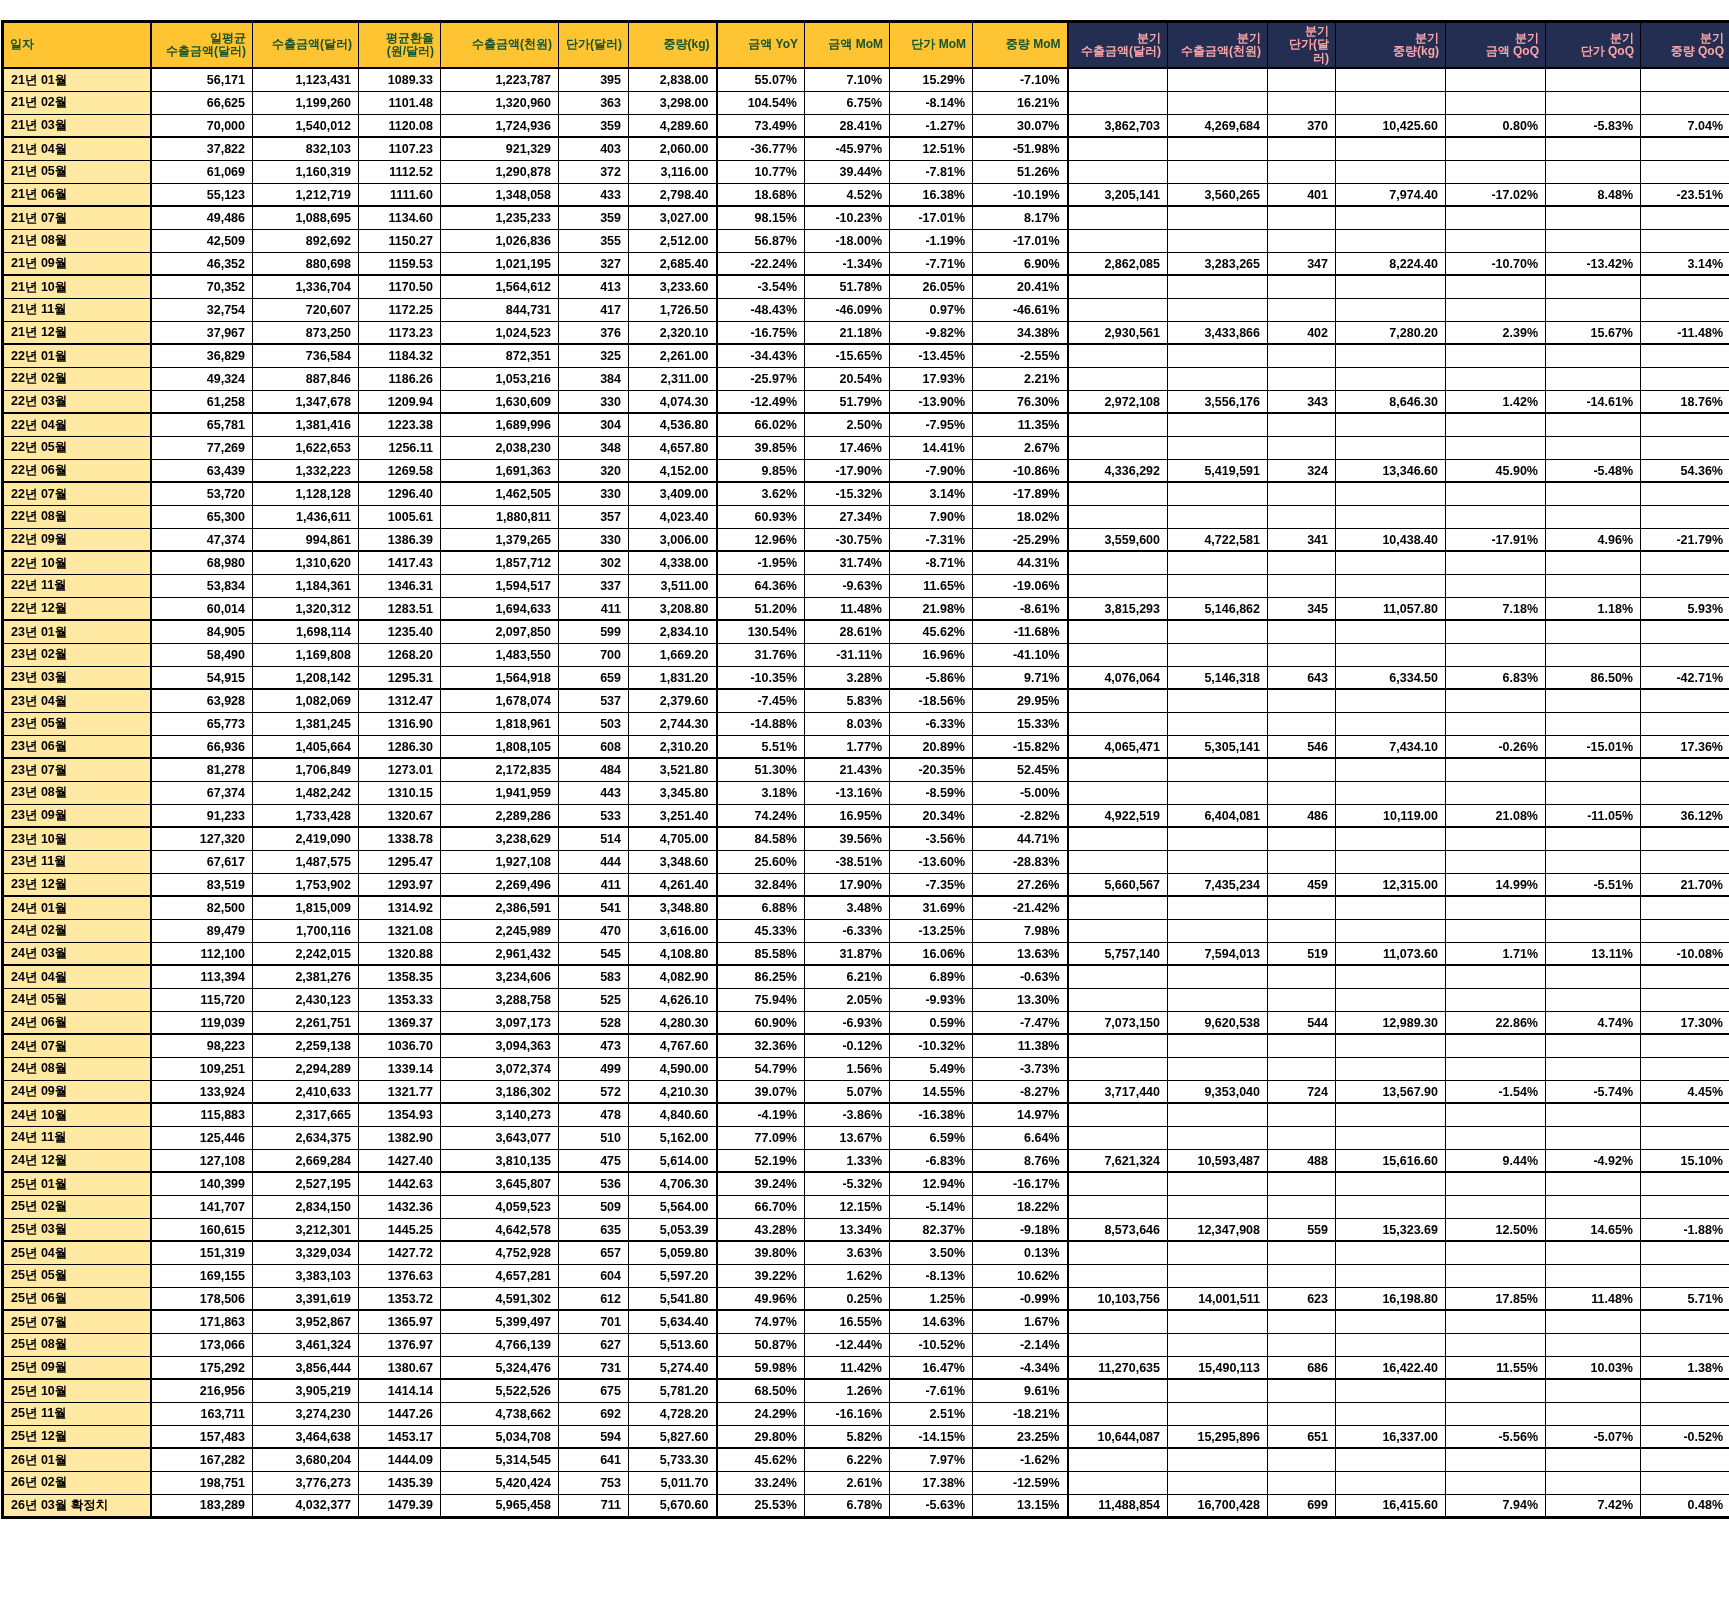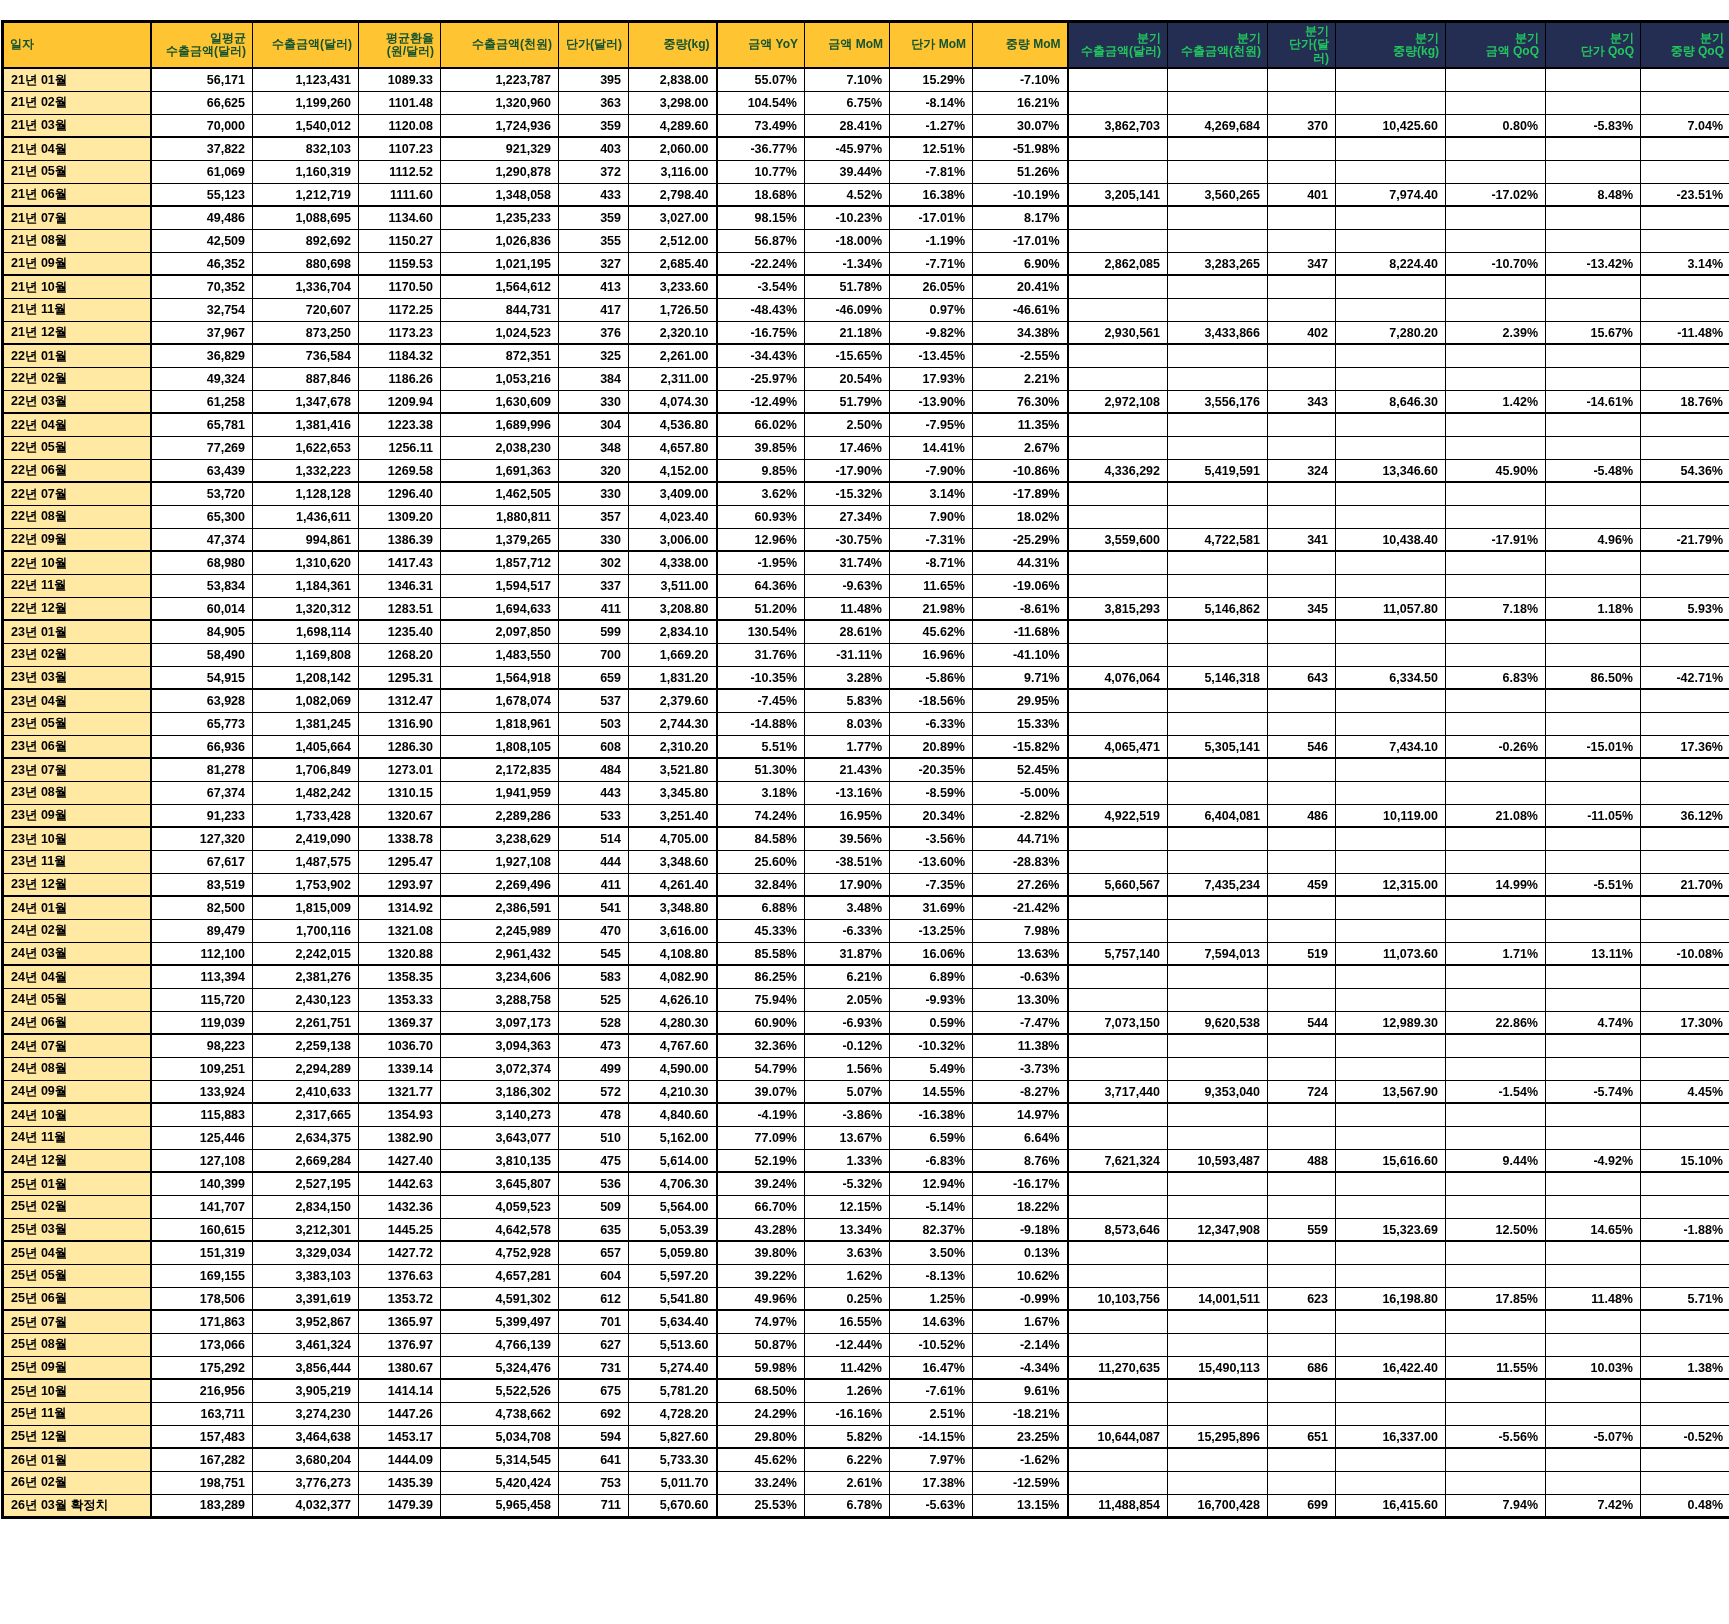--- a/index.html
+++ b/index.html
@@ -36,21 +36,21 @@
     font-size: 12px;
     line-height: 1.12;
     white-space: pre-line;
     text-align: right;
     vertical-align: middle;
     padding: 2px 6px;
     height: 31px;
     border-bottom-width: 2.5px;
   }
   thead th.main    { background: var(--header-main-bg, #ffc432); color: #14532d; }
-  thead th.quarter { background: var(--header-quarter-bg, #242e52); color: #22c55e; }
+  thead th.quarter { background: var(--header-quarter-bg, #242e52); color: #fca5a5; }
   thead th.date-col { text-align: left; }
   td {
     font-size: 12.5px;
     text-align: right;
     background: #ffffff;
   }
   td.date {
     background: var(--date-cell-bg, #ffe9a3);
     text-align: left;
   }
@@ -495,21 +495,21 @@
           <td></td>
           <td></td>
           <td></td>
           <td></td>
           <td></td>
         </tr>
         <tr>
           <td class="date">22년 08월</td>
           <td>65,300</td>
           <td>1,436,611</td>
-          <td>1309.20</td>
+          <td>1005.61</td>
           <td>1,880,811</td>
           <td>357</td>
           <td>4,023.40</td>
           <td>60.93%</td>
           <td>27.34%</td>
           <td>7.90%</td>
           <td>18.02%</td>
           <td></td>
           <td></td>
           <td></td>

